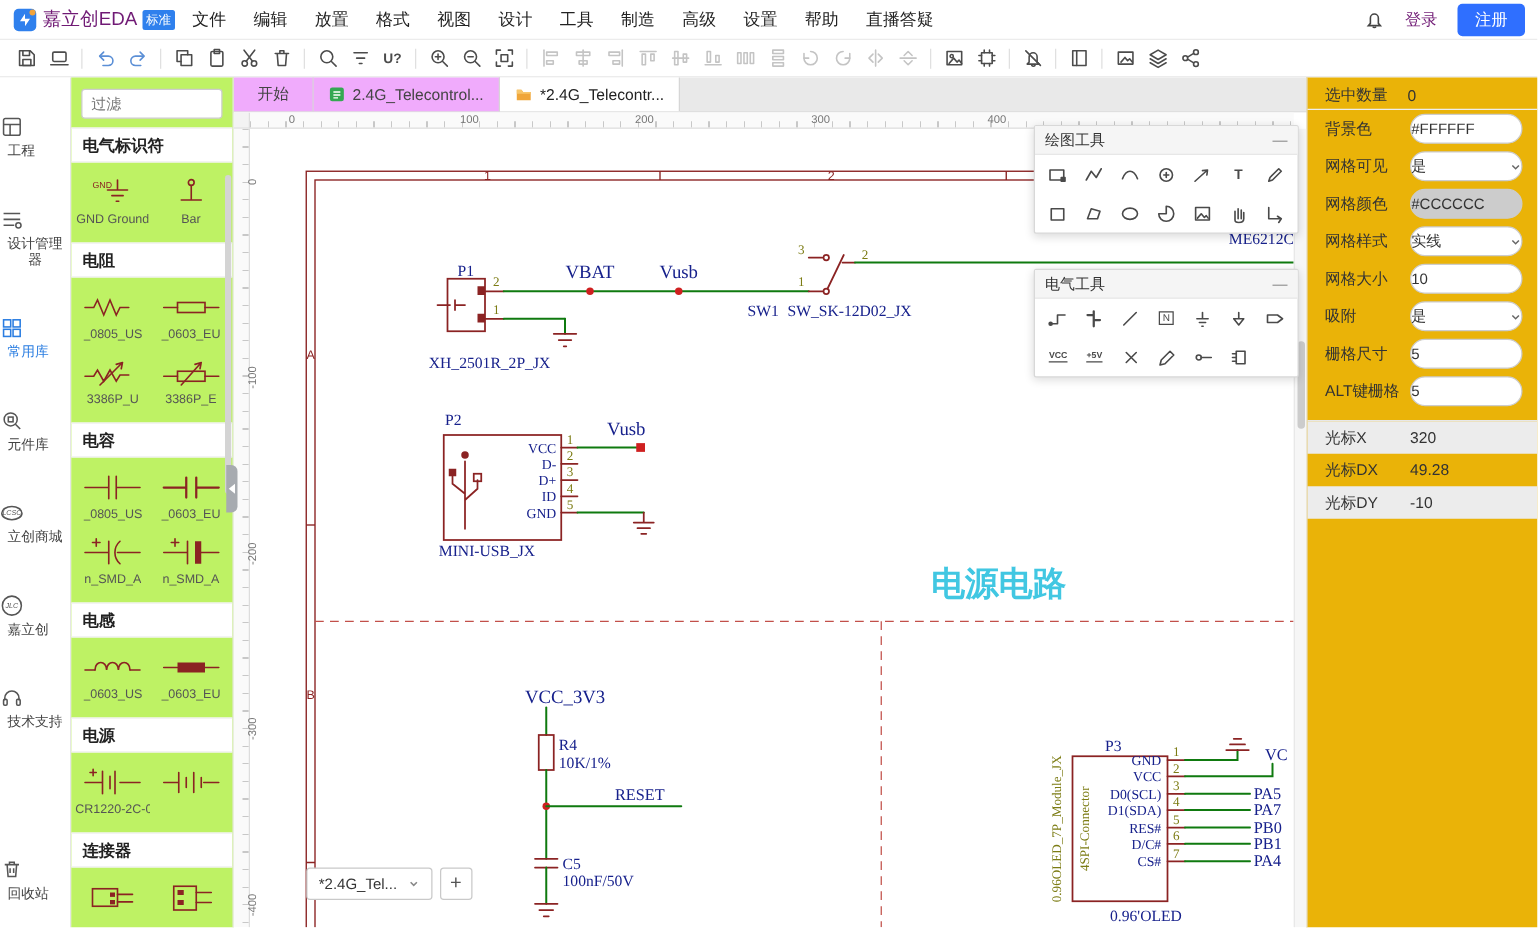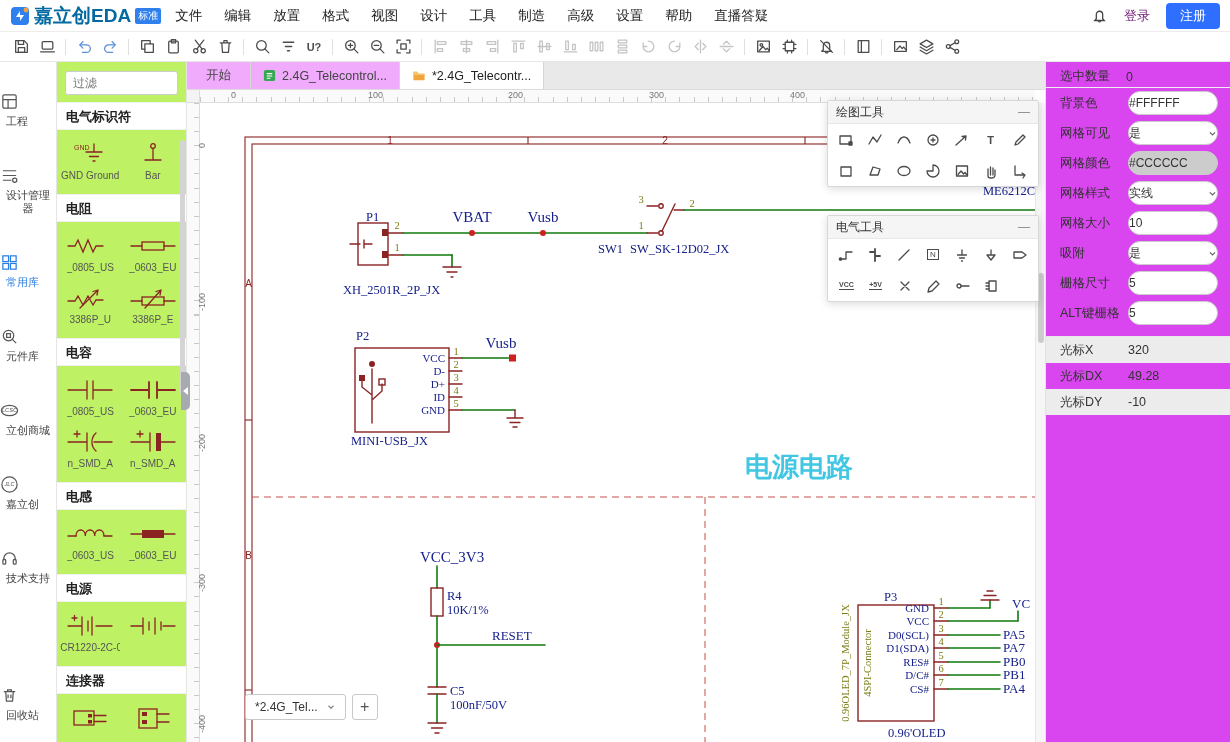--- a/index.html
+++ b/index.html
@@ -2,21 +2,21 @@
 <html><head>
 <meta charset="utf-8">
 <style>
 *{margin:0;padding:0;box-sizing:border-box}
 html,body{width:1230px;height:742px;overflow:hidden}
 body{font-family:"Liberation Sans",sans-serif;font-size:13px;color:#333;background:#fff}
 svg{display:block}
 
 .topbar{height:32px;display:flex;align-items:center;padding:0 10px;background:#fff;border-bottom:1px solid #ececec}
 .logo{display:flex;align-items:center;gap:4px;margin-right:14px}
-.logo-txt{color:#0369a1;font-weight:bold;font-size:19px}
+.logo-txt{color:#701a75;font-weight:normal;font-size:15px}
 .logo-badge{background:#2f80ed;color:#fff;font-size:10px;padding:1px 3px;border-radius:2px}
 .menus{display:flex;gap:22px;font-size:13.5px;color:#222}
 .menus span{cursor:default}
 .top-right{margin-left:auto;display:flex;align-items:center;gap:16px}
 .login{color:#701a75}
 .register{background:#2f6fff;color:#fff;border:none;border-radius:4px;padding:4px 14px;font-size:13px}
 
 .toolbar{height:30px;display:flex;align-items:center;padding:0 8px;border-bottom:1px solid #e6e6e6;background:#fff}
 .ticon{width:26px;height:24px;display:flex;align-items:center;justify-content:center;border-radius:3px}
 .ticon svg{width:17px;height:17px;stroke:#4c4c4c;fill:none;stroke-width:1.2;stroke-linecap:round;stroke-linejoin:round}
@@ -91,21 +91,21 @@
 .fic .nbox{font-size:8px;color:#4a4a4a;border:1px solid #4a4a4a;padding:0 2px;line-height:9px}
 
 .sheet-tab{position:absolute;left:58px;top:604px;height:26px;display:flex;z-index:15}
 .sheet-tab .stab{display:flex;align-items:center;gap:8px;background:#fff;border:1px solid #c9c9c9;border-radius:3px;padding:0 9px;font-size:12px;color:#333}
 .sheet-tab .stab svg{width:10px;height:10px;stroke:#888;fill:none;stroke-width:1.5}
 .sheet-tab .plus{width:26px;margin-left:6px;background:#fff;border:1px solid #c9c9c9;border-radius:3px;display:flex;align-items:center;justify-content:center;font-size:16px;color:#555}
 
 .vscroll{position:absolute;right:0;top:13px;bottom:0;width:10px;background:#f6f6f6;border-left:1px solid #e8e8e8;z-index:6}
 .vscroll .thumb{position:absolute;left:2px;top:170px;width:6px;height:70px;background:#ccc;border-radius:3px}
 
-.props{width:185px;border-left:1px solid #e2e2e2;background:#d946ef;font-size:12.5px}
+.props{width:185px;border-left:1px solid #e2e2e2;background:#eab308;font-size:12.5px}
 .sel-row{height:26px;display:flex;align-items:center;padding:14px 0 10px 14px;border-bottom:1px solid #eee}
 .sel-row .plabel{width:66px;color:#333}
 .sec-head{height:28px;display:flex;align-items:center;gap:6px;padding-left:12px;background:#f6f6f6;border-bottom:1px solid #ececec;color:#333}
 .sec-head:before{content:"";border-bottom:7px solid #9a9a9a;border-left:7px solid transparent}
 .prow{height:30px;display:flex;align-items:center;padding-left:14px}
 .prow .plabel{flex:1;color:#333}
 .pctl{width:90px;margin-right:12px;height:24px;border:1px solid #ccc;border-radius:12px;background:#fff;display:flex;align-items:center;padding:0 0;font-size:12px;color:#333}
 input.pctl{outline:none}
 .pctl.gray{background:#ccc}
 .pselect{justify-content:space-between}

